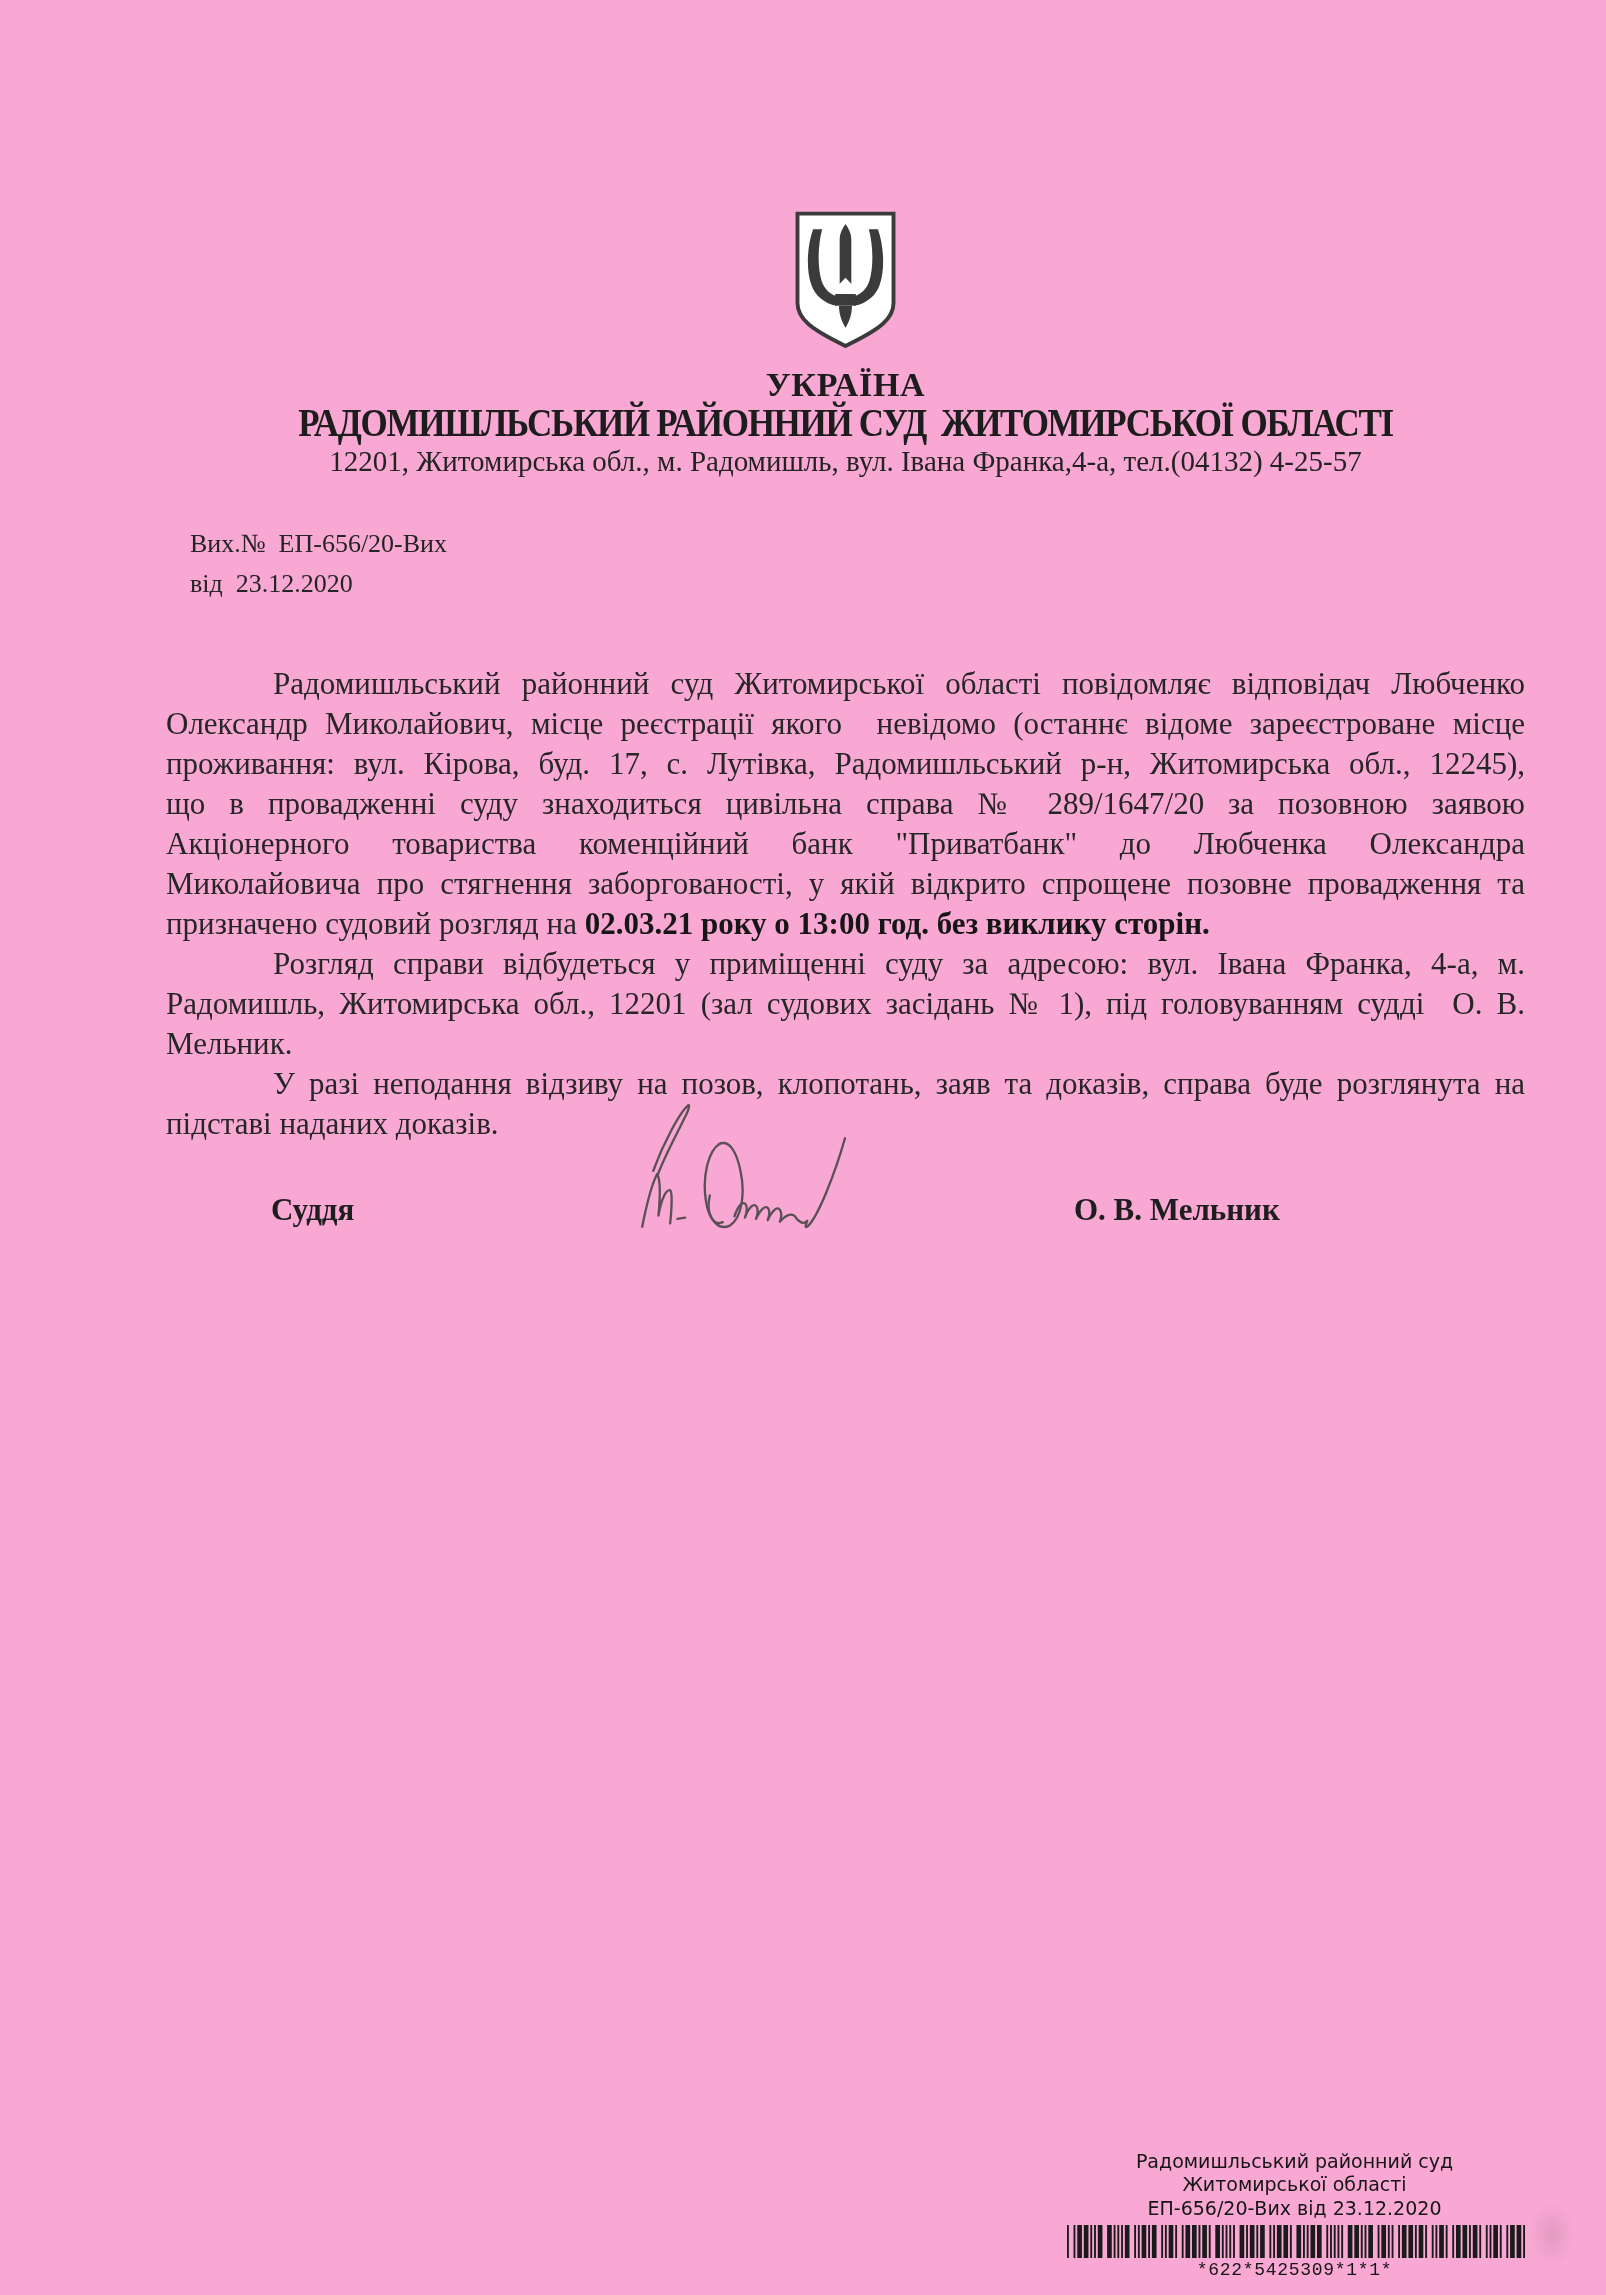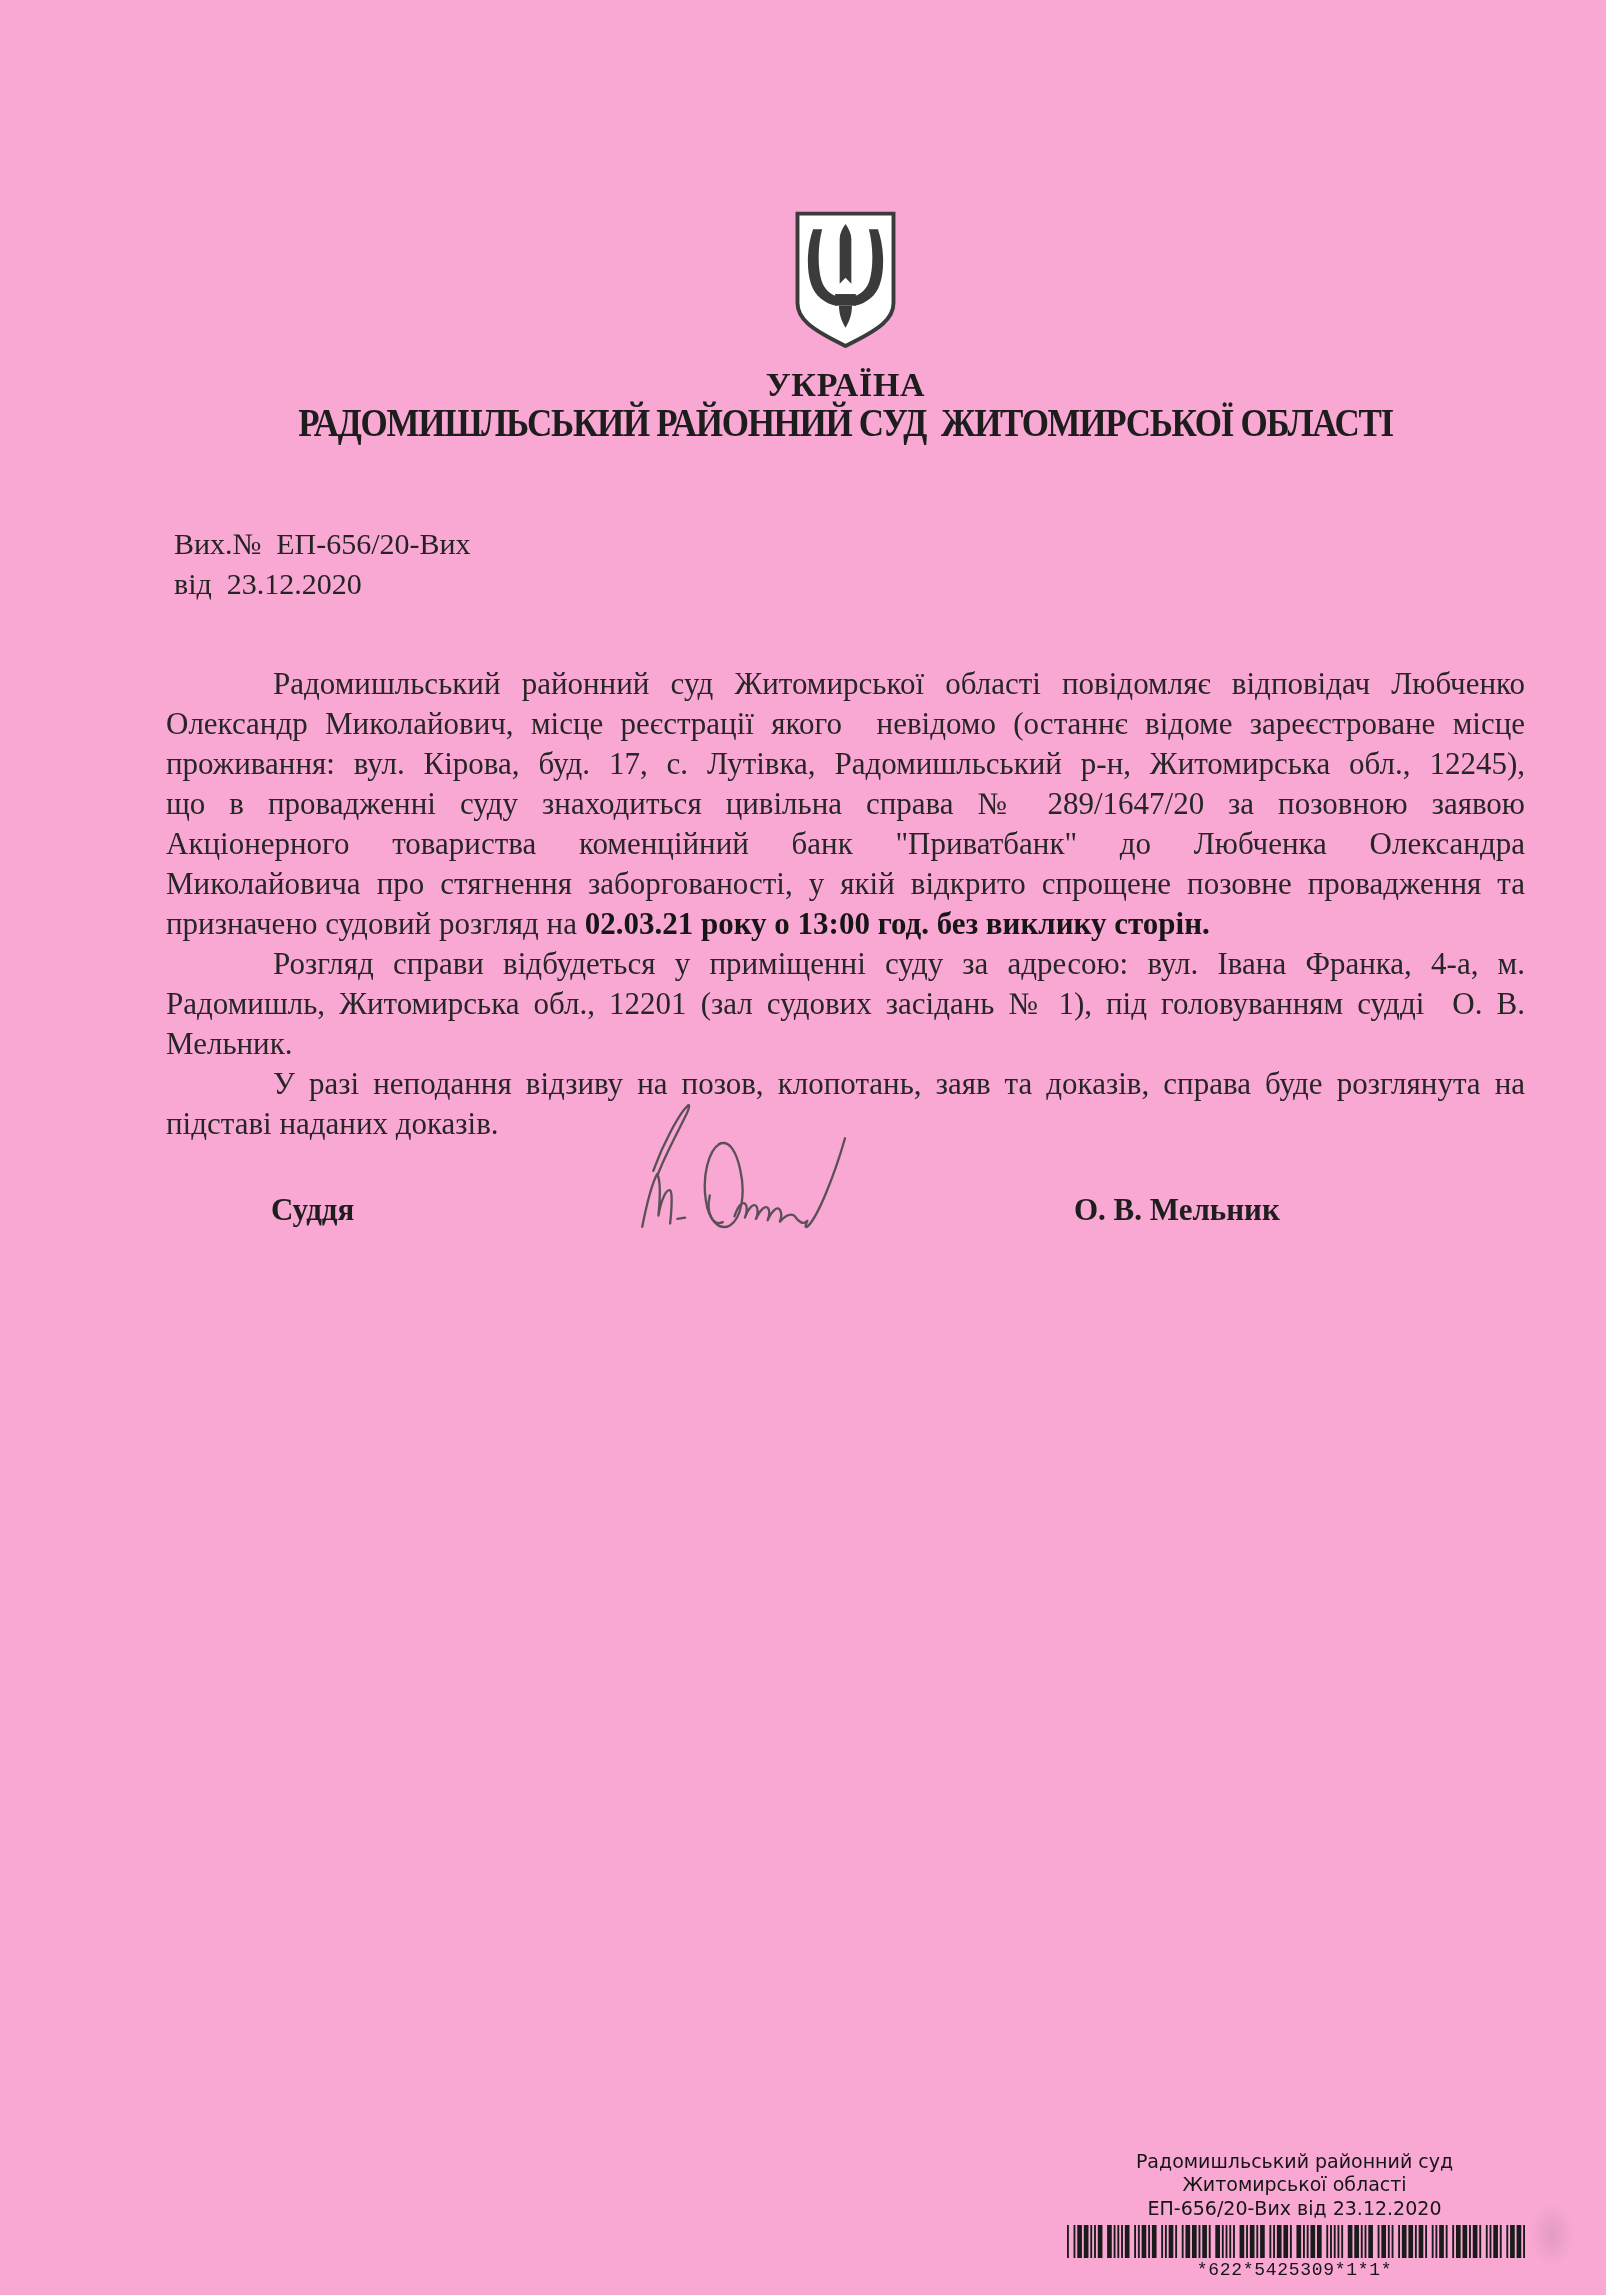--- a/index.html
+++ b/index.html
@@ -14,21 +14,21 @@
   }
   .court-name{
     position:absolute;left:166px;top:401px;width:1359px;text-align:center;
     font-size:35px;font-weight:bold;letter-spacing:-1.3px;color:#1d1d1d;white-space:nowrap;
     transform:scaleY(1.12);transform-origin:center top;
   }
   .address{
     position:absolute;left:166px;top:445px;width:1359px;text-align:center;
     font-size:29px;color:#232323;white-space:nowrap;
   }
-  .ref{position:absolute;left:174px;top:524px;font-size:30px;line-height:40px;color:#242424;}
+  .ref{position:absolute;left:190px;top:524px;font-size:26px;line-height:40px;color:#242424;}
   .body-text{position:absolute;left:166px;top:664px;width:1359px;font-size:31px;color:#262626;}
   .line{height:40px;line-height:40px;white-space:nowrap;}
   .line.just{text-align:justify;text-align-last:justify;text-justify:inter-word;white-space:normal;}
   .line.first{padding-left:107px;}
   .line .b{font-weight:bold;color:#161616;}
   .sig-role{position:absolute;left:271px;top:1192px;font-size:31px;font-weight:bold;color:#1e1e1e;}
   .sig-name{position:absolute;left:1047px;top:1192px;font-size:31px;font-weight:bold;color:#1e1e1e;margin-left:27px;}
   .sig-mark{position:absolute;left:637px;top:1098px;}
   .footer{
     position:absolute;left:1067px;top:2150px;width:455px;text-align:center;
@@ -54,20 +54,21 @@
         <path d="M34 34 L48 34 C41 60 41 94 47 113 C51 126 60 134 70 137 L70 152 C52 149 37 137 31 119 C23 95 25 59 34 34 Z"></path>
         <path d="M134 34 L120 34 C127 60 127 94 121 113 C117 126 108 134 98 137 L98 152 C116 149 131 137 137 119 C145 95 143 59 134 34 Z"></path>
         <path d="M68 134 H100 V152 H68 Z"></path>
         <path d="M74 152 H94 C94 165 90 176 84 186 C78 176 74 165 74 152 Z"></path>
       </g>
     </svg>
   </div>
 
   <div class="country">УКРАЇНА</div>
   <div class="court-name">РАДОМИШЛЬСЬКИЙ РАЙОННИЙ СУД&nbsp; ЖИТОМИРСЬКОЇ ОБЛАСТІ</div>
+  <div class="address">12201, Житомирська обл., м. Радомишль, вул. Івана Франка,4-а, тел.(04132) 4-25-57</div>
 
   <div class="ref">
     <div>Вих.№&nbsp; ЕП-656/20-Вих</div>
     <div>від&nbsp; 23.12.2020</div>
   </div>
 
   <div class="body-text" id="body-paragraphs">
       <div class="line first just"><span>Радомишльський районний суд Житомирської області повідомляє відповідач Любченко</span></div>
       <div class="line just"><span>Олександр Миколайович, місце реєстрації якого&nbsp; невідомо (останнє відоме зареєстроване місце</span></div>
       <div class="line just"><span>проживання: вул. Кірова, буд. 17, с. Лутівка, Радомишльський р-н, Житомирська обл., 12245),</span></div>

